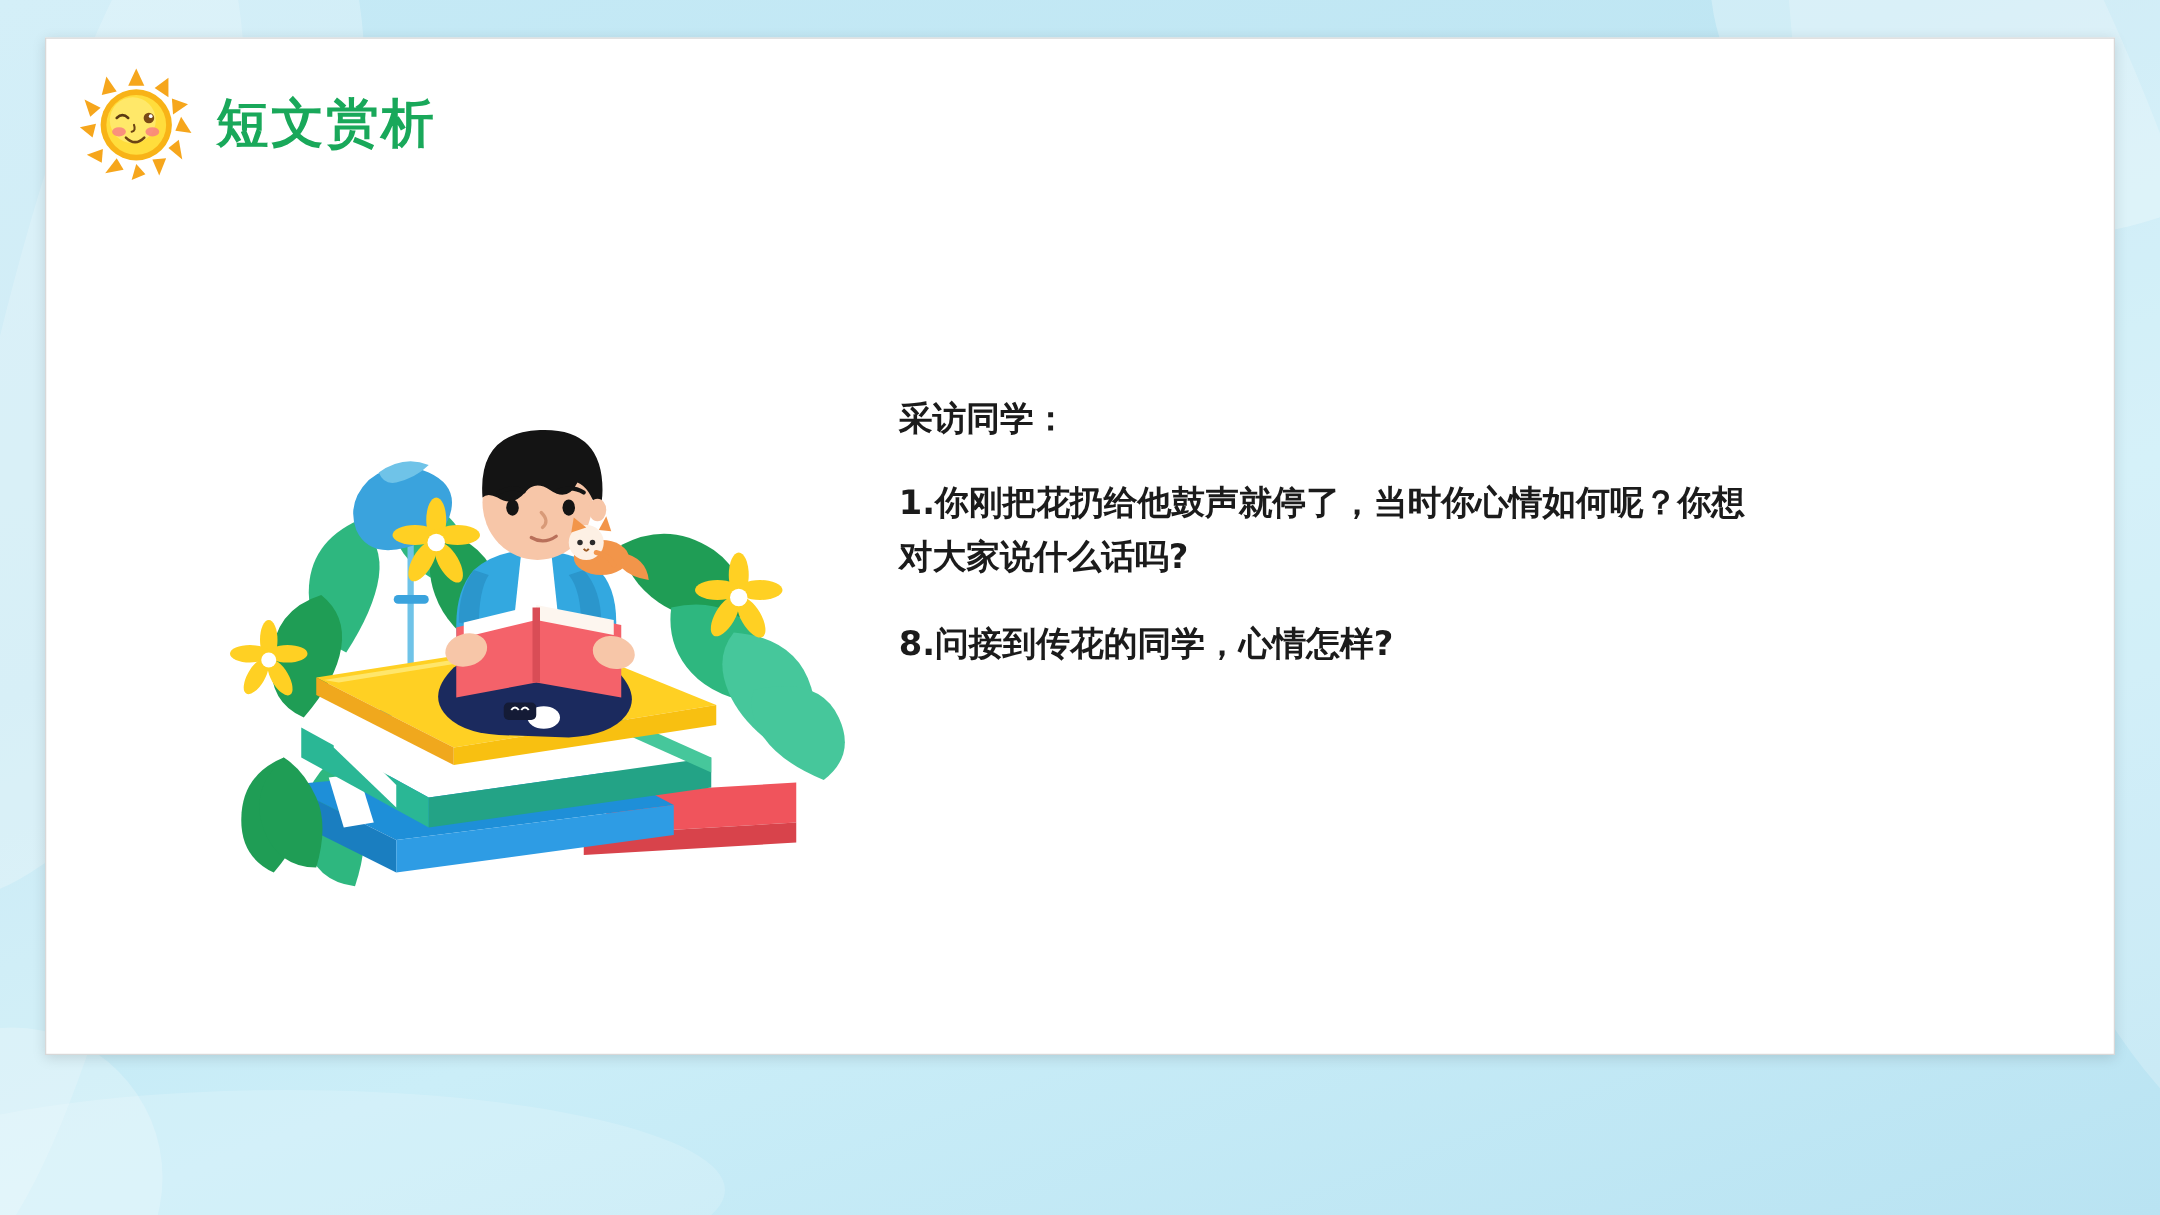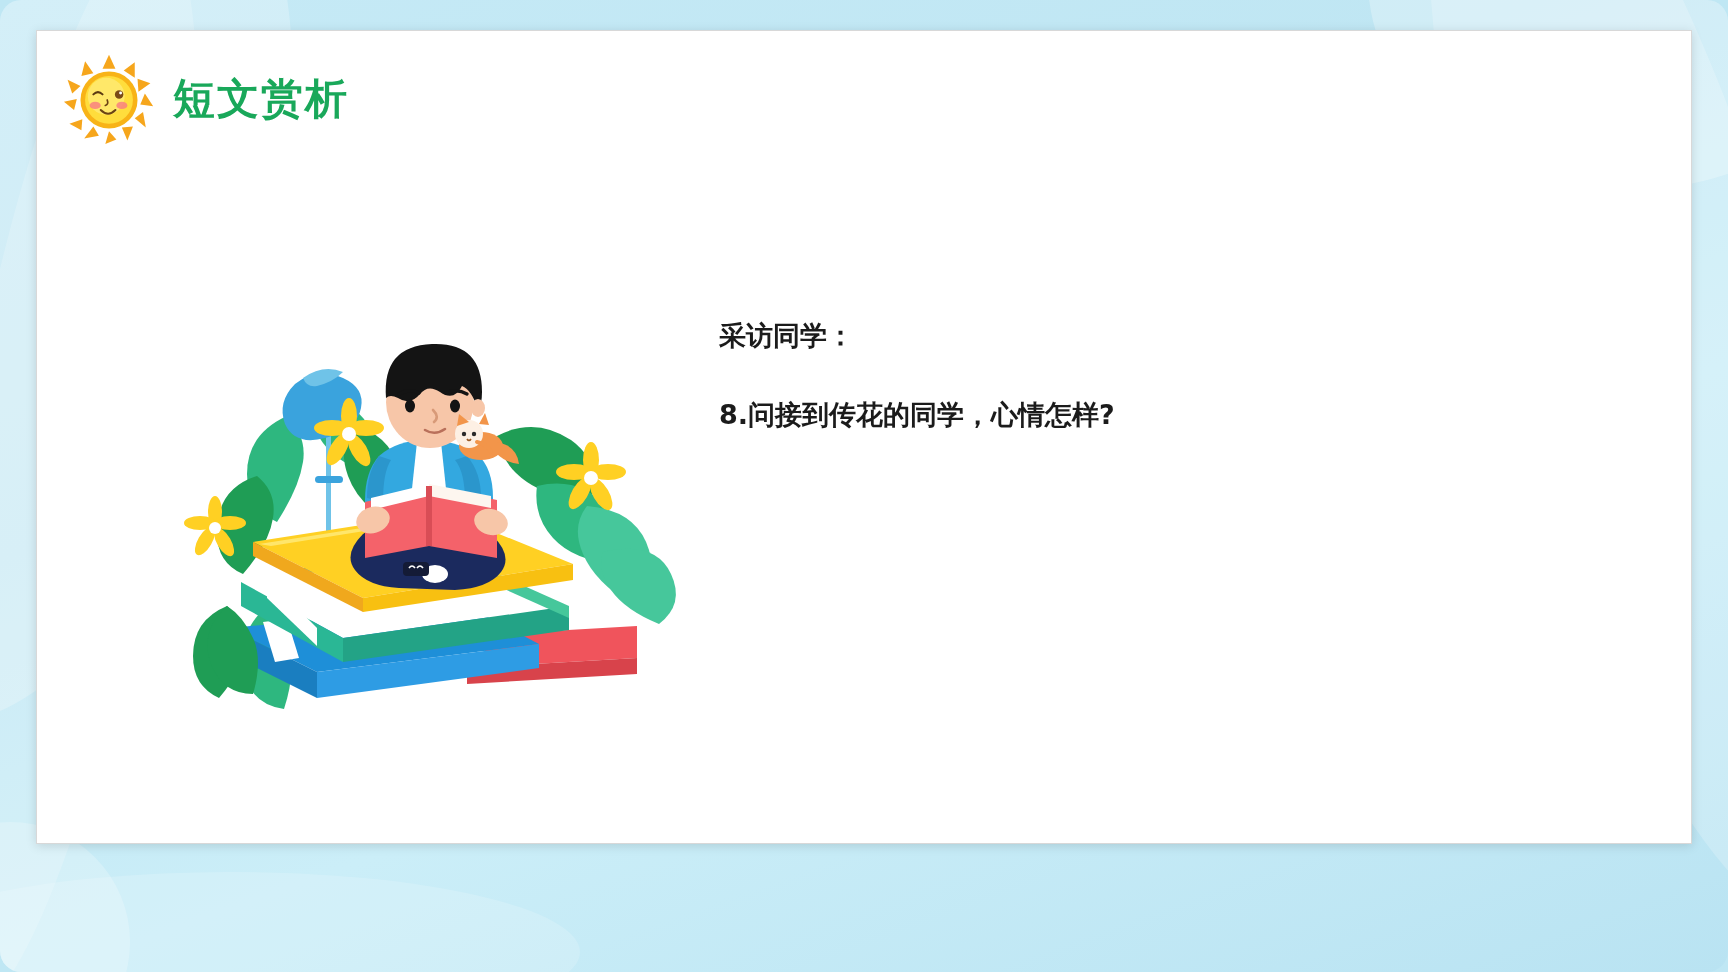--- a/index.html
+++ b/index.html
@@ -5,21 +5,20 @@
   html,body{margin:0;padding:0;}
   body{
     width:1728px;height:972px;overflow:hidden;
     font-family:"Liberation Sans","DejaVu Sans",sans-serif;
     background:#bfe7f4;
   }
   .slide{
     position:relative;width:1728px;height:972px;
     background:linear-gradient(160deg,#c6eaf6 0%,#bfe6f3 35%,#cbeef8 62%,#b9e3f2 100%);
     overflow:hidden;
-    border-radius:21px;
   }
   
   .swoosh{position:absolute;background:rgba(255,255,255,.55);pointer-events:none;}
   .sw1{width:360px;height:900px;left:-120px;top:-160px;border-radius:50%/40%;transform:rotate(18deg);opacity:.45;}
   .sw2{width:200px;height:1100px;left:-40px;top:-80px;border-radius:50%;transform:rotate(10deg);opacity:.35;}
   .sw3{width:520px;height:420px;right:-160px;top:-230px;border-radius:50%;opacity:.5;}
   .sw4{width:300px;height:1200px;right:-70px;top:-260px;border-radius:50%;transform:rotate(-16deg);opacity:.38;}
   .sw5{width:240px;height:240px;left:-110px;bottom:-90px;border-radius:50%;opacity:.4;}
   .sw6{width:700px;height:160px;left:-120px;bottom:-60px;border-radius:50%;opacity:.3;}
 
@@ -35,21 +34,21 @@
   .title{
     font-size:42px;font-weight:700;color:#19a85a;letter-spacing:2px;
     font-family:"DejaVu Sans","Liberation Sans",sans-serif;line-height:1;
     white-space:nowrap;
   }
 
   
   .illus{position:absolute;left:130px;top:275px;width:520px;height:420px;}
   .textblock{position:absolute;left:682px;top:288px;width:700px;color:#1b1b1b;}
   .t-lead{
-    font-size:27px;font-weight:700;margin:0 0 40px 0;line-height:1.25;
+    font-size:27px;font-weight:700;margin:0 0 28px 0;line-height:1.25;
     font-family:"DejaVu Sans","Liberation Sans",sans-serif;
   }
   .t-item{
     font-size:27px;font-weight:700;margin:0 0 26px 0;line-height:1.62;
     font-family:"DejaVu Sans","Liberation Sans",sans-serif;
   }
 </style>
 </head>
 <body>
 
@@ -223,17 +222,18 @@
 
         <g>
           <path d="M436 246 q52 -12 68 22 q14 30 -12 50 q-34 -14 -48 -34 q-14 -20 -8 -38 Z" fill="#46c79b"></path>
           <path d="M60 300 q-28 26 -16 58 q12 30 42 30 q10 -34 0 -56 q-10 -22 -26 -32 Z" fill="#1f9d55"></path>
         </g>
       </svg>
     </div>
 
     <div class="textblock">
       <p class="t-lead">采访同学：</p>
+      <p class="t-item">1.你刚把花扔给他鼓声就停了，当时你心情如何呢？你想对大家说什么话吗?</p>
       <p class="t-item">8.问接到传花的同学，心情怎样?</p>
     </div>
 
   </div>
 </div>
 
 </body></html>

